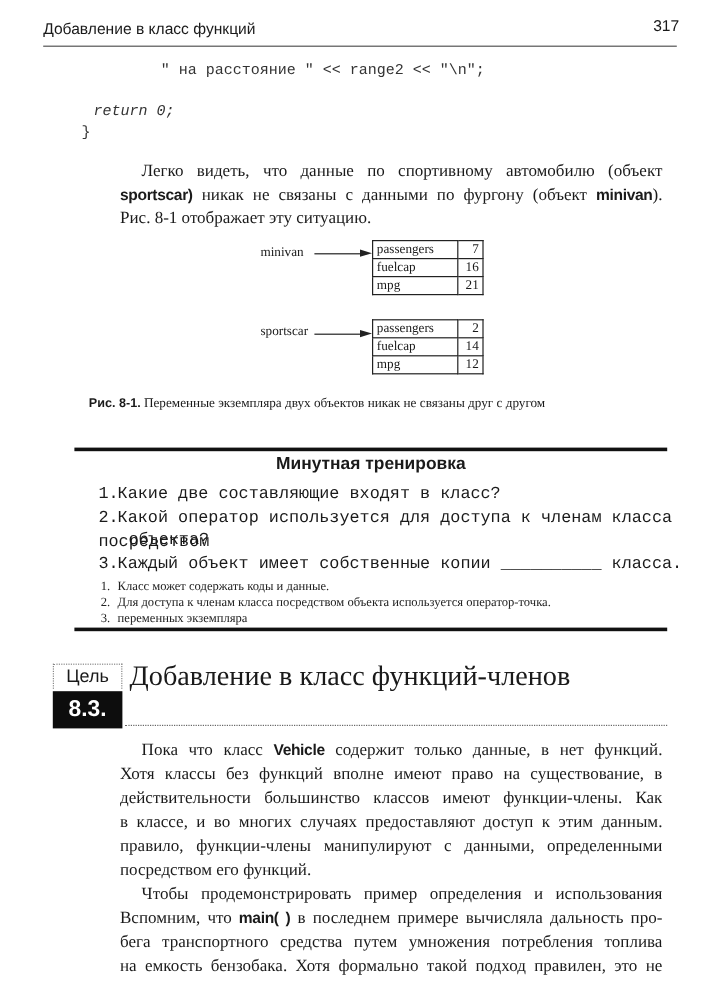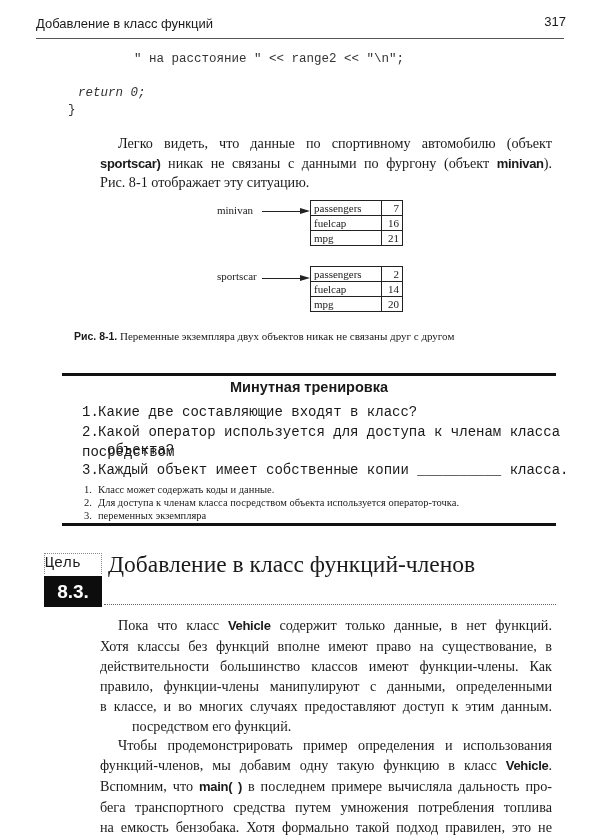--- a/index.html
+++ b/index.html
@@ -8,41 +8,41 @@
   .abs { position:absolute; }
   .running-head { left:36px; top:14px; width:530px; font-family:"Liberation Sans", sans-serif;
          font-size:13px; }
   .running-head .title { position:absolute; left:0; top:2px; }
   .running-head .page { position:absolute; right:0; top:0; font-size:13px; }
   .head-rule { left:36px; top:38px; width:528px; height:1px; background:#555; }
   .code { font-family:"Liberation Mono", monospace; font-size:12.5px; color:#333; white-space:pre; }
   .para { font-size:14.2px; line-height:20px; text-align:justify; }
   .para b { font-family:"Liberation Sans", sans-serif; font-weight:bold; font-size:13px; letter-spacing:-0.3px; }
   .para .ln { display:block; text-align:justify; text-align-last:justify; }
-  .para .ln.last { text-align-last:left;margin-left:32px; }
+  .para .ln.last { text-align-last:left; }
   
   .obj-label { font-size:11px; }
   .arrow-line { height:1px; background:#222; }
   .arrow-head { width:0; height:0; border-top:3px solid transparent; border-bottom:3px solid transparent; border-left:10px solid #222; }
   table.fig { border-collapse:collapse; font-size:11px; }
   table.fig td { border:1px solid #222; padding:0 3px; height:14px; line-height:13px; }
   table.fig td.name { width:64px; }
   table.fig td.val { width:14px; text-align:right; }
   .caption { font-size:11px; }
   .caption b { font-family:"Liberation Sans", sans-serif; font-size:10.5px; }
   .box-rule-top { left:62px; top:373px; width:494px; height:3px; background:#111; }
   .box-rule-bot { left:62px; top:523px; width:494px; height:3px; background:#111; }
   .drill-title { left:62px; width:494px; top:379px; text-align:center; font-family:"Liberation Sans", sans-serif;
          font-weight:bold; font-size:14.5px; }
   .q { font-size:14px; line-height:20px;font-family:Liberation Mono, monospace; }
   .q .num { display:inline-block; width:16px; }
   .a { font-size:10.5px; line-height:13px; color:#222; }
   .a .num { display:inline-block; width:14px; }
   .goal-box { left:44px; top:553px; width:56px; height:20px; border:1px dotted #888; border-bottom:none;
-         font-family:Liberation Mono, monospace; font-size:15px; line-height:20px; }
+         font-family:Liberation Sans, sans-serif; font-size:15px; text-align:center; line-height:20px; }
   .sec-num { left:44px; top:576px; width:58px; height:31px; background:#0d0d0d; color:#fff;
          font-family:"Liberation Sans", sans-serif; font-weight:bold; font-size:19px; text-align:center; line-height:31px; }
   .sec-title { left:108px; top:547px; font-family:Liberation Serif, serif; font-size:23.5px; line-height:34px; }
   .sec-rule { left:104px; top:604px; width:452px; height:0; border-top:1px dotted #666; }
 </style>
 </head>
 <body>
 
 <div class="abs running-head">
   <span class="title">Добавление в класс функций</span>
@@ -94,21 +94,21 @@
         <tr>
           <td class="name">passengers</td>
           <td class="val">2</td>
         </tr>
     <tr>
           <td class="name">fuelcap</td>
           <td class="val">14</td>
         </tr>
     <tr>
           <td class="name">mpg</td>
-          <td class="val">20</td>
+          <td class="val">12</td>
         </tr>
   </tbody>
     </table>
 </div>
 
 <div class="abs caption" style="left:74px; top:330px;">
   <b>Рис. 8-1.</b><span> Переменные экземпляра двух объектов никак не связаны друг с другом</span>
 </div>
 
 <div class="abs box-rule-top"></div>
@@ -138,24 +138,23 @@
 
 <div class="abs goal-box">Цель</div>
 <div class="abs sec-num">8.3.</div>
 <div class="abs sec-title">Добавление в класс функций-членов</div>
 <div class="abs sec-rule"></div>
 
 <div class="abs para" style="left:100px; top:615px; width:452px;">
   <span class="ln" style="text-indent:18px;"><span>Пока что класс </span><b>Vehicle</b><span> содержит только данные, в нет функций.</span></span>
   <span class="ln">Хотя классы без функций вполне имеют право на существование, в</span>
   <span class="ln">действительности большинство классов имеют функции-члены. Как</span>
+  <span class="ln">в классе, и во многих случаях предоставляют доступ к этим данным.</span>
   <span class="ln">правило, функции-члены манипулируют с данными, определенными</span>
-  <span class="ln">в классе, и во многих случаях предоставляют доступ к этим данным.</span>
   <span class="ln last">посредством его функций.</span>
 </div>
 
 <div class="abs para" style="left:100px; top:735px; width:452px;">
   <span class="ln" style="text-indent:18px;">Чтобы продемонстрировать пример определения и использования</span>
-  <span class="ln"><span>функций-членов, мы добавим одну такую функцию в класс </span><b>Vehicle</b><span>.</span></span>
   <span class="ln"><span>Вспомним, что </span><b>main( )</b><span> в последнем примере вычисляла дальность про-</span></span>
   <span class="ln">бега транспортного средства путем умножения потребления топлива</span>
   <span class="ln">на емкость бензобака. Хотя формально такой подход правилен, это не</span>
 </div>
 
 </body></html>

